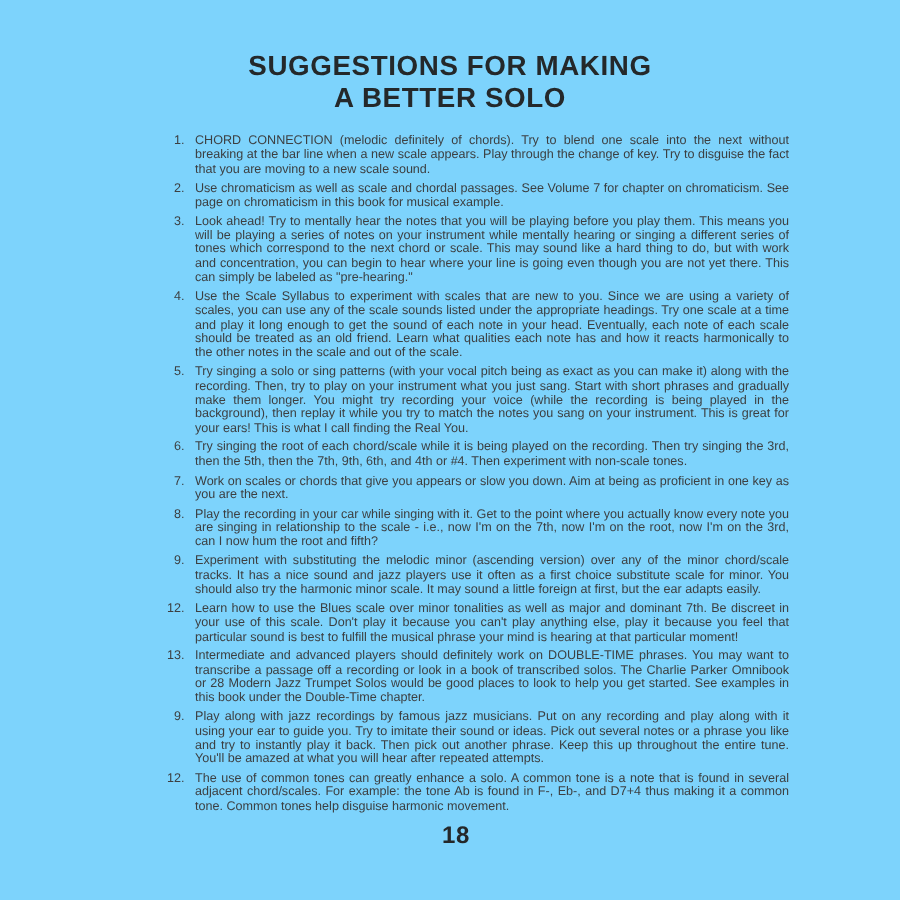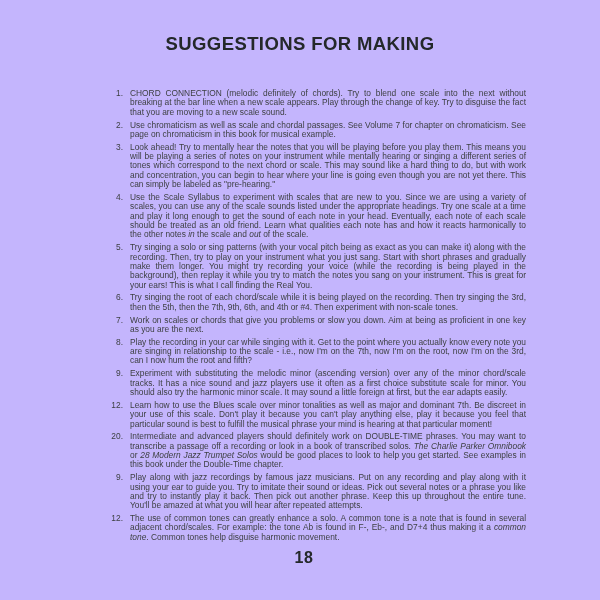--- a/index.html
+++ b/index.html
@@ -4,21 +4,21 @@
 <style>
   html, body {
     margin: 0;
     padding: 0;
     background: #ffffff;
   }
   .page {
     position: relative;
     width: 600px;
     height: 600px;
-    background: #c4b5fd;
+    background: #7dd3fc;
     font-family: "Liberation Sans", sans-serif;
     overflow: hidden;
   }
   .title {
     position: absolute;
     top: 34px;
     left: 0;
     width: 600px;
     text-align: center;
     font-weight: 700;
@@ -44,39 +44,40 @@
     flex: 0 0 30px;
     text-align: right;
     padding-right: 7px;
     box-sizing: border-box;
   }
   .txt {
     flex: 1;
     text-align: justify;
   }
   .txt .b { font-weight: normal; }
-  .txt .i { font-style: italic; }
+  .txt .i { }
   .page-number {
     position: absolute;
     top: 549px;
     left: 0;
     width: 608px;
     text-align: center;
     font-weight: 700;
     font-size: 16px;
     letter-spacing: 0.5px;
     color: #24282a;
   }
 </style>
 </head>
 <body>
 
 <div class="page">
   <div class="title">
     <div>SUGGESTIONS FOR MAKING</div>
+    <div>A BETTER SOLO</div>
   </div>
   <div class="list">
       <div class="item">
         <span class="num">1.</span>
         <span class="txt"><span>CHORD CONNECTION (melodic definitely of chords). Try to blend one scale into the next without breaking at the bar line when a new scale appears. Play through the change of key. Try to disguise the fact that you are moving to a new scale sound.</span></span>
       </div>
       <div class="item">
         <span class="num">2.</span>
         <span class="txt"><span>Use chromaticism as well as scale and chordal passages. See Volume 7 for chapter on chromaticism. See page on chromaticism in this book for musical example.</span></span>
       </div>
@@ -91,36 +92,36 @@
       <div class="item">
         <span class="num">5.</span>
         <span class="txt"><span>Try singing a solo or sing patterns (with your vocal pitch being as exact as you can make it) along with the recording. Then, try to play on your instrument what you just sang. Start with short phrases and gradually make them longer. You might try recording your voice (while the recording is being played in the background), then replay it while you try to match the notes you sang on your instrument. This is great for your ears! This is what I call finding the </span><span class="b">Real You</span><span>.</span></span>
       </div>
       <div class="item">
         <span class="num">6.</span>
         <span class="txt"><span>Try singing the root of each chord/scale while it is being played on the recording. Then try singing the 3rd, then the 5th, then the 7th, 9th, 6th, and 4th or #4. Then experiment with non-scale tones.</span></span>
       </div>
       <div class="item">
         <span class="num">7.</span>
-        <span class="txt"><span>Work on scales or chords that give you problems or slow you down. Aim at being as proficient in one key as you are the next.</span></span>
+        <span class="txt"><span>Work on scales or chords that give you appears or slow you down. Aim at being as proficient in one key as you are the next.</span></span>
       </div>
       <div class="item">
         <span class="num">8.</span>
         <span class="txt"><span>Play the recording in your car while singing with it. Get to the point where you actually know every note you are singing in relationship to the scale - i.e., now I'm on the 7th, now I'm on the root, now I'm on the 3rd, can I now hum the root and fifth?</span></span>
       </div>
       <div class="item">
         <span class="num">9.</span>
         <span class="txt"><span>Experiment with substituting the melodic minor (ascending version) over any of the minor chord/scale tracks. It has a nice sound and jazz players use it often as a first choice substitute scale for minor. You should also try the harmonic minor scale. It may sound a little foreign at first, but the ear adapts easily.</span></span>
       </div>
       <div class="item">
         <span class="num">12.</span>
         <span class="txt"><span>Learn how to use the Blues scale over minor tonalities as well as major and dominant 7th. Be discreet in your use of this scale. Don't play it because you can't play anything else, play it because you feel that particular sound is best to fulfill the musical phrase your mind is hearing at that particular moment!</span></span>
       </div>
       <div class="item">
-        <span class="num">20.</span>
+        <span class="num">13.</span>
         <span class="txt"><span>Intermediate and advanced players should definitely work on DOUBLE-TIME phrases. You may want to transcribe a passage off a recording or look in a book of transcribed solos. </span><span class="i">The Charlie Parker Omnibook</span><span> or </span><span class="i">28 Modern Jazz Trumpet Solos</span><span> would be good places to look to help you get started. See examples in this book under the Double-Time chapter.</span></span>
       </div>
       <div class="item">
         <span class="num">9.</span>
         <span class="txt"><span>Play along with jazz recordings by famous jazz musicians. Put on any recording and play along with it using your ear to guide you. Try to imitate their sound or ideas. Pick out several notes or a phrase you like and try to instantly play it back. Then pick out another phrase. Keep this up throughout the entire tune. You'll be amazed at what you will hear after repeated attempts.</span></span>
       </div>
       <div class="item">
         <span class="num">12.</span>
         <span class="txt"><span>The use of common tones can greatly enhance a solo. A common tone is a note that is found in several adjacent chord/scales. For example: the tone Ab is found in F-, Eb-, and D7+4 thus making it a </span><span class="i">common tone</span><span>. Common tones help disguise harmonic movement.</span></span>
       </div>

